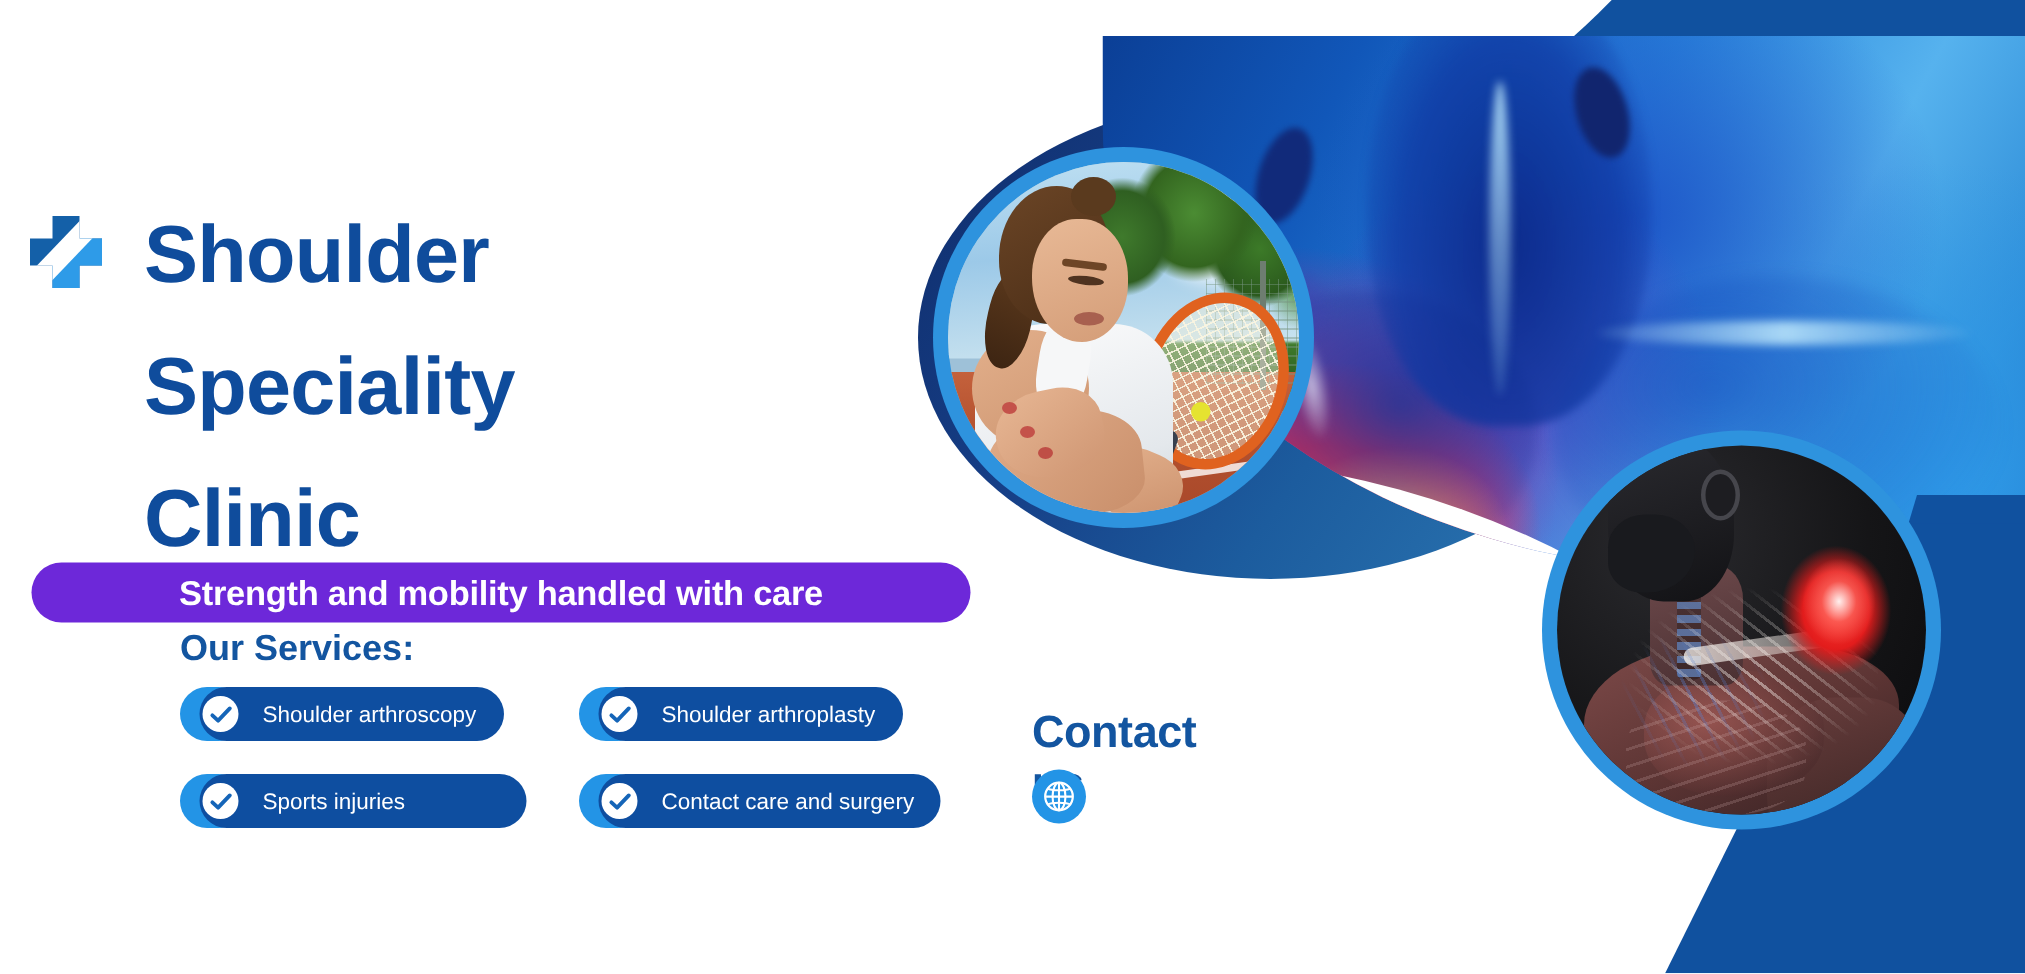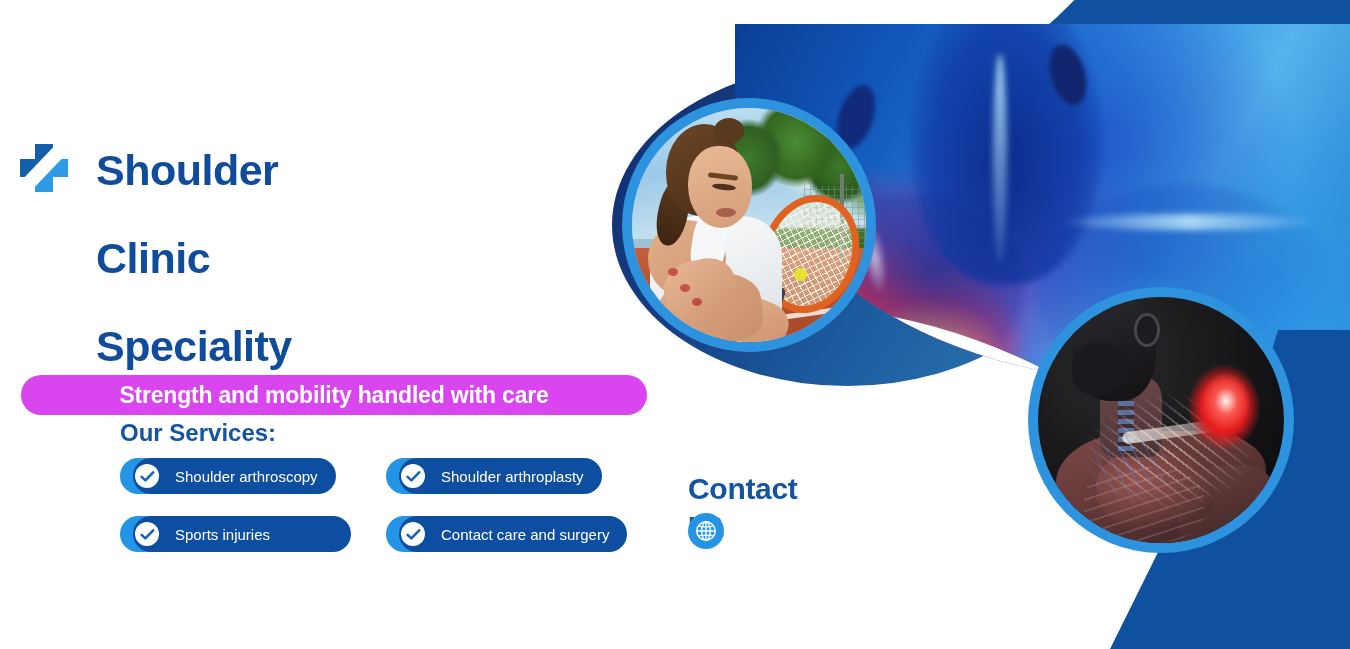--- a/index.html
+++ b/index.html
@@ -377,28 +377,28 @@
   #content{ position:absolute; left:0; top:0; width:700px; height:649px; }
 
   .brand-row{
     position:absolute; left:18px; top:126px; width:660px;
   }
   .logo-cross{
     position:absolute; left:0px; top:16px; width:52px; height:52px;
   }
   .title{
     position:absolute; left:78px; top:0px; width:560px;
-    font-size:43px; line-height:88px; font-weight:bold;
+    font-size:54px; line-height:88px; font-weight:bold;
     color:#0F4C9C; letter-spacing:-.5px;
   }
 
   .tagline{
     position:absolute; left:21px; top:375px;
     width:626px; height:40px;
-    background:#d946ef;
+    background:#6d28d9;
     border-radius:22px;
     color:#ffffff;
     font-size:23px; font-weight:bold;
     display:flex; align-items:center; justify-content:center;
     letter-spacing:-.2px;
   }
 
   .services-label{
     position:absolute; left:120px; top:419px;
     font-size:24px; font-weight:bold; color:#1355A0;
@@ -538,22 +538,22 @@
         </defs>
         <g clip-path="url(#crossClip)">
           <rect x="0" y="0" width="52" height="52" fill="#1460A8"></rect>
           <path d="M52,0 L52,52 L0,52 Z" fill="#2E9BE8"></path>
           <path d="M44,-4 L54,6 L10,52 L0,42 Z" fill="#ffffff"></path>
         </g>
       </svg>
     </span>
     <div class="title">
       <div>Shoulder</div>
+      <div>Speciality</div>
       <div>Clinic</div>
-      <div>Speciality</div>
     </div>
   </div>
 
   <div class="tagline">
     <span>Strength and mobility handled with care</span>
   </div>
 
   <div class="services-label">Our Services:</div>
 
   <div class="pill-grid">

